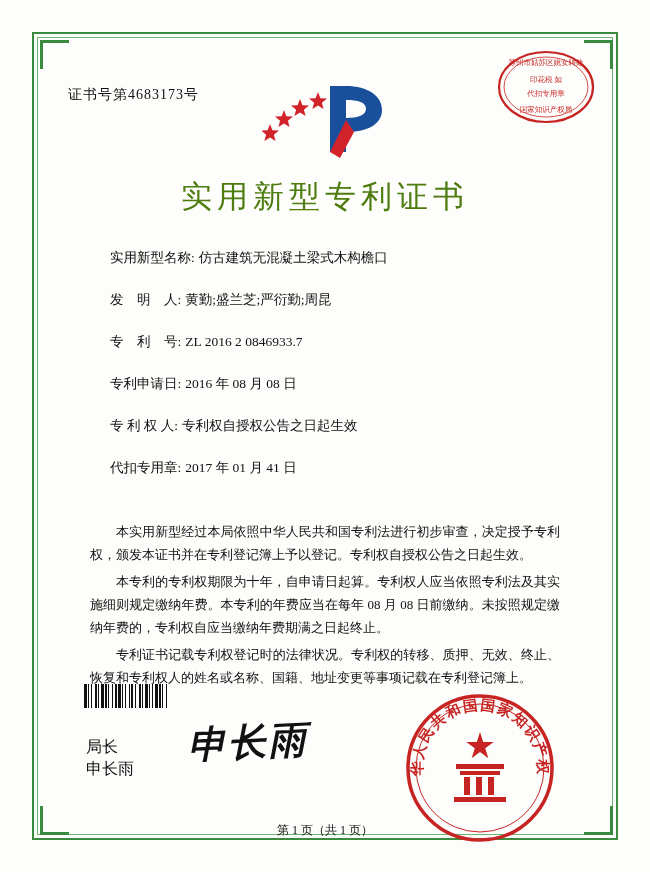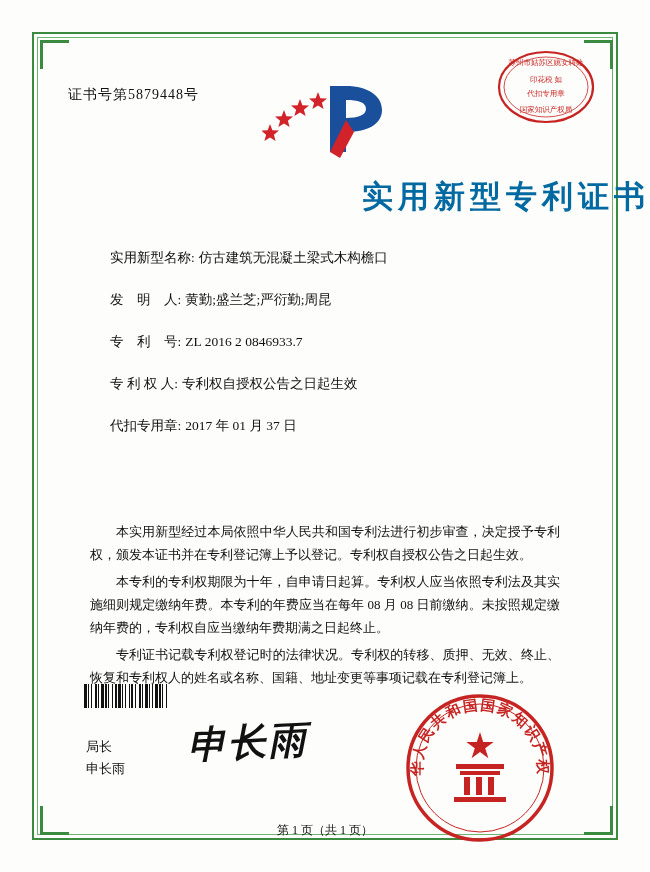--- a/index.html
+++ b/index.html
@@ -70,25 +70,25 @@
   .stamp-top {
     position: absolute;
     left: 494px; top: 48px;
     width: 104px; height: 78px;
   }
 
   .title {
     position: absolute;
     left: 0; top: 176px;
     width: 650px;
-    text-align: right;
+    text-align: center;
     font-size: 31px;
-    font-weight: bold;
+    font-weight: normal;
     letter-spacing: 5px;
-    color: #0369a1;
+    color: #4d7c0f;
     font-family: "Liberation Serif", "DejaVu Serif", serif;
   }
 
   .fields {
     position: absolute;
     left: 82px; top: 248px;
     width: 500px;
     margin-left: 28px;
   }
   .field-row {
@@ -132,21 +132,21 @@
   }
   .barcode i {
     display: block;
     background: #111;
     height: 100%;
   }
 
   .signature-block {
     position: absolute;
     left: 86px; top: 736px;
-    font-size: 13px;
+    font-size: 16px;
     line-height: 22px;
     color: #111;
   }
   .handwriting {
     position: absolute;
     left: 188px; top: 716px;
     width: 170px; height: 60px;
     font-family: "Liberation Serif", "DejaVu Serif", serif;
     font-size: 38px;
     font-style: italic;
@@ -187,21 +187,21 @@
 <div class="certificate">
 
   <div class="border-outer"></div>
   <div class="border-inner"></div>
   <div class="corner tl"></div>
   <div class="corner tr"></div>
   <div class="corner bl"></div>
   <div class="corner br"></div>
 
   <div class="cert-no">
-    <span>证书号第</span><span>5879448</span><span>号</span>
+    <span>证书号第</span><span>4683173</span><span>号</span>
   </div>
 
   <div class="logo">
     <svg width="126" height="86" viewBox="0 0 126 86">
       <g fill="#d2232a">
         <polygon points="8,44 10.4,50.2 17,50.5 11.9,54.7 13.6,61.1 8,57.4 2.4,61.1 4.1,54.7 -1,50.5 5.6,50.2"></polygon>
         <polygon points="22,30 24.4,36.2 31,36.5 25.9,40.7 27.6,47.1 22,43.4 16.4,47.1 18.1,40.7 13,36.5 19.6,36.2"></polygon>
         <polygon points="38,19 40.4,25.2 47,25.5 41.9,29.7 43.6,36.1 38,32.4 32.4,36.1 34.1,29.7 29,25.5 35.6,25.2"></polygon>
         <polygon points="56,12 58.4,18.2 65,18.5 59.9,22.7 61.6,29.1 56,25.4 50.4,29.1 52.1,22.7 47,18.5 53.6,18.2"></polygon>
       </g>
@@ -230,24 +230,27 @@
     <div class="field-row">
       <span class="field-label">实用新型名称:</span><span class="field-value">仿古建筑无混凝土梁式木构檐口</span>
     </div>
     <div class="field-row">
       <span class="field-label">发　明　人:</span><span class="field-value inventors">黄勤;盛兰芝;严衍勤;周昆</span>
     </div>
     <div class="field-row">
       <span class="field-label">专　利　号:</span><span class="field-value">ZL 2016 2 0846933.7</span>
     </div>
     <div class="field-row">
+      <span class="field-label">专利申请日:</span><span class="field-value">2016 年 08 月 08 日</span>
+    </div>
+    <div class="field-row">
       <span class="field-label">专 利 权 人:</span><span class="field-value">专利权自授权公告之日起生效</span>
     </div>
     <div class="field-row">
-      <span class="field-label">代扣专用章:</span><span class="field-value">2017 年 01 月 37 日</span>
+      <span class="field-label">代扣专用章:</span><span class="field-value">2017 年 01 月 41 日</span>
     </div>
   </div>
 
   <div class="body-text">
     <p>本实用新型经过本局依照中华人民共和国专利法进行初步审查，决定授予专利权，颁发本证书并在专利登记簿上予以登记。专利权自授权公告之日起生效。</p>
     <p>本专利的专利权期限为十年，自申请日起算。专利权人应当依照专利法及其实施细则规定缴纳年费。本专利的年费应当在每年 08 月 08 日前缴纳。未按照规定缴纳年费的，专利权自应当缴纳年费期满之日起终止。</p>
     <p>专利证书记载专利权登记时的法律状况。专利权的转移、质押、无效、终止、恢复和专利权人的姓名或名称、国籍、地址变更等事项记载在专利登记簿上。</p>
   </div>
 
   <div class="barcode" id="barcode">

